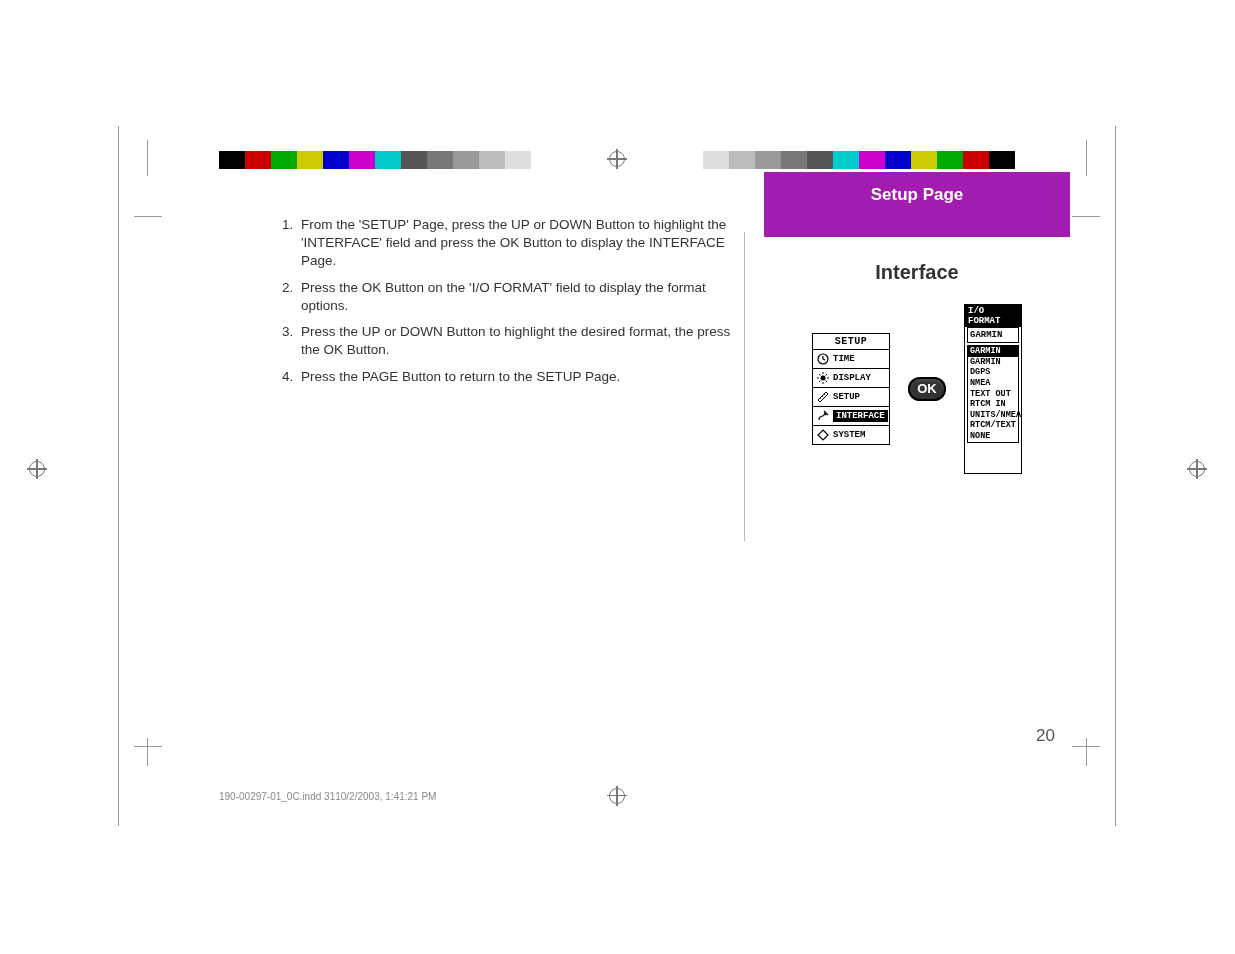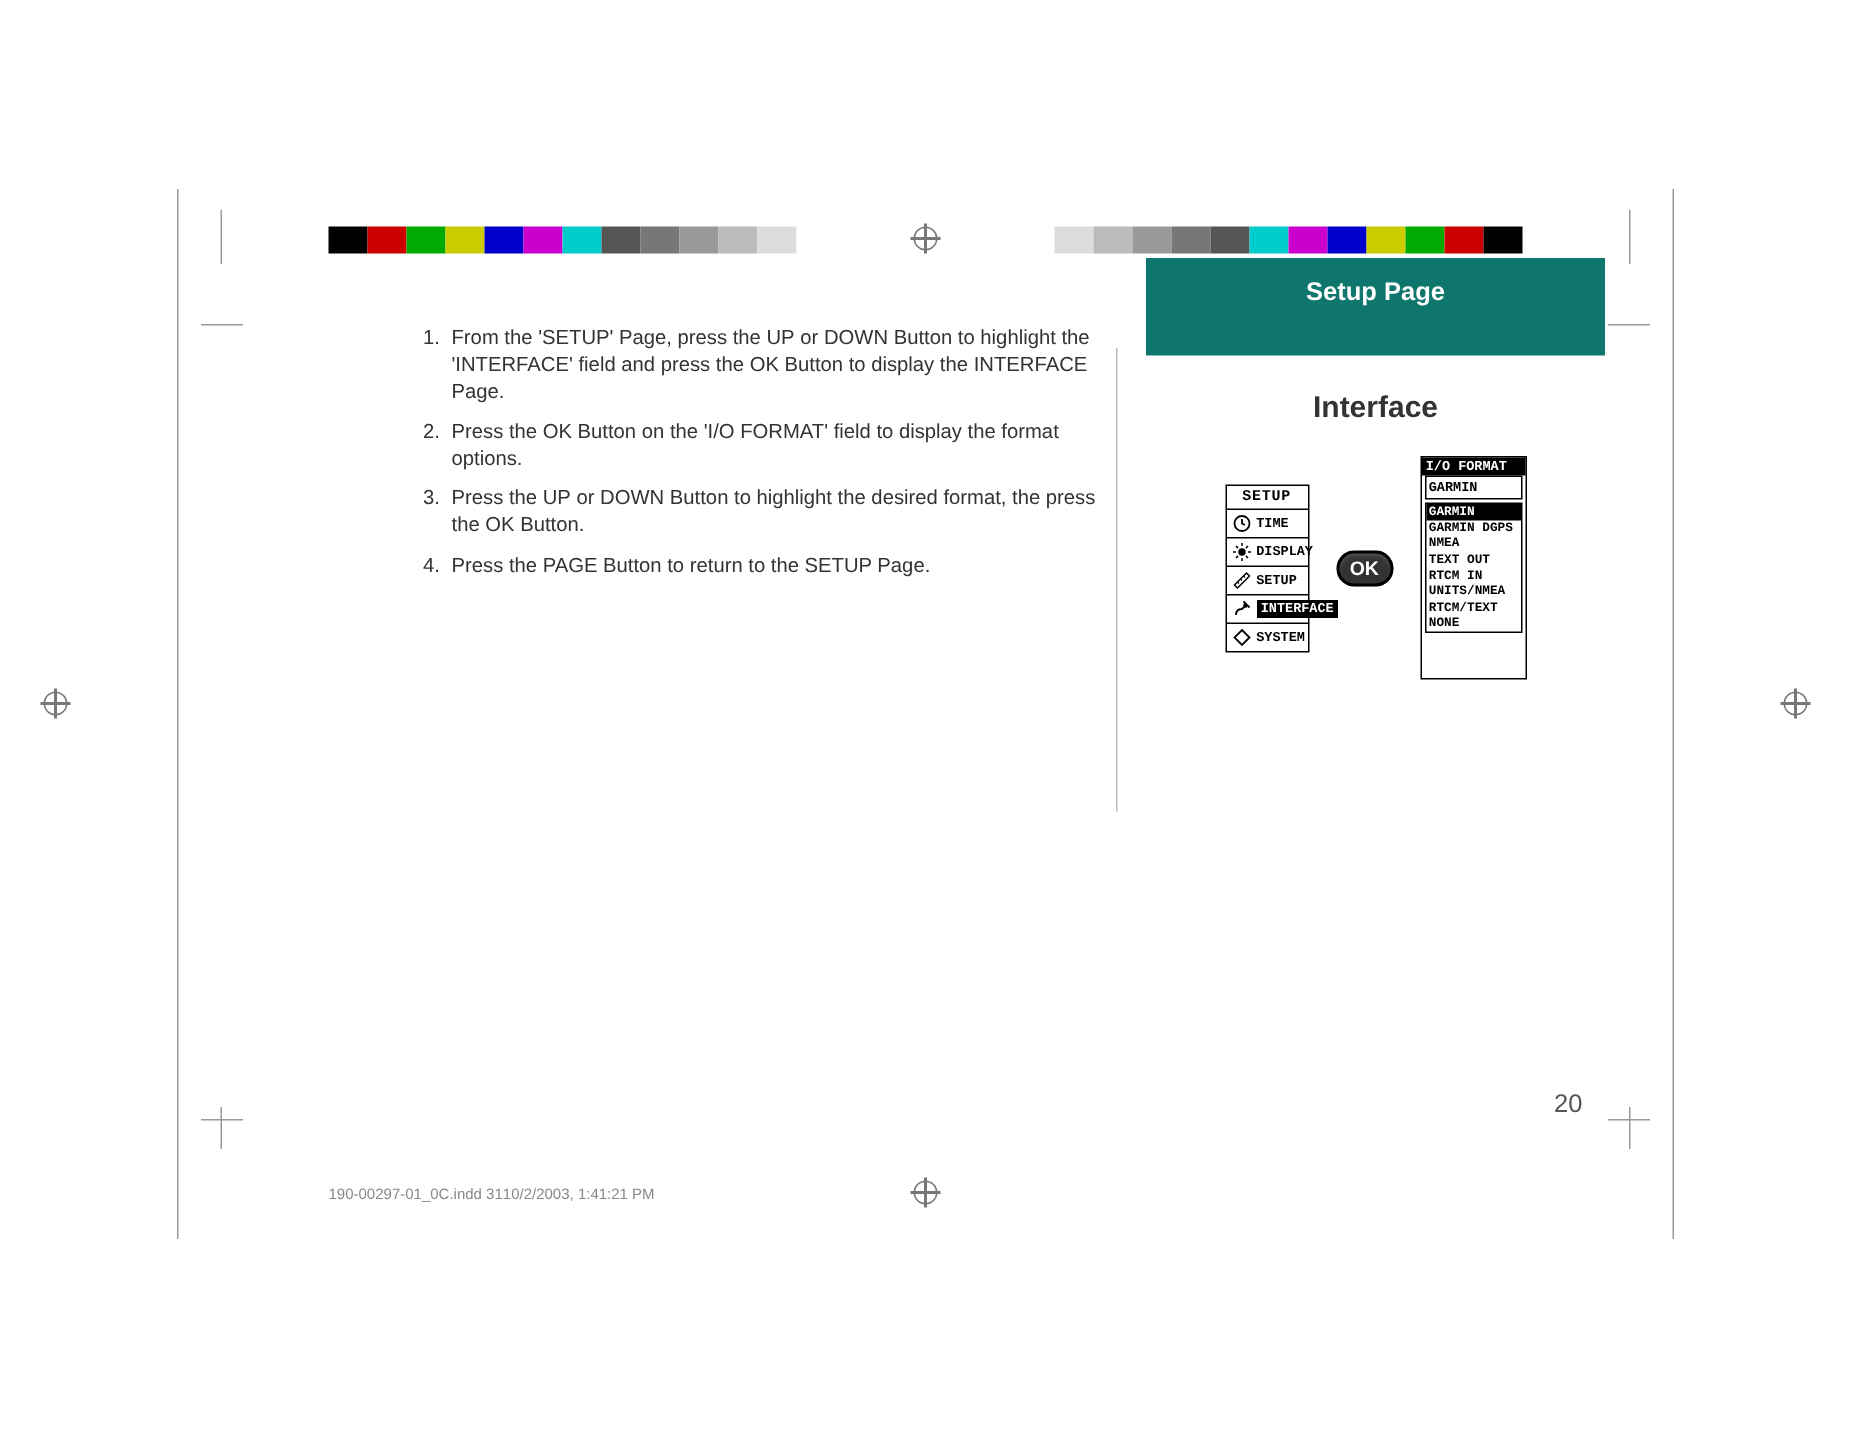--- a/index.html
+++ b/index.html
@@ -76,21 +76,21 @@
     gap: 30px;
   }
   .main-col { width: 460px; font-size: 13.5px; line-height: 1.35; color: #333; }
   .side-col { flex: 1; }
 
   .instr-title { font-weight: bold; margin-bottom: 10px; font-size: 14px; }
   .instr-list { list-style: decimal; margin-left: 23px; }
   .instr-list li { margin-bottom: 8px; padding-left: 4px; font-weight:300; font-family:"Myriad Pro","Segoe UI",Helvetica,Arial,sans-serif; }
 
   .sidebar-header {
-    background: #0f766e;
+    background: #a21caf;
     color: #fff;
     font-size: 17px;
     font-weight: bold;
     text-align: center;
     padding: 13px 0 32px 0;
     margin-top: -44px;
     font-family: "Myriad Pro", "Segoe UI", Helvetica, Arial, sans-serif;
   }
   .section-title {
     font-size: 20px;
@@ -110,21 +110,21 @@
 
   .figures { display: flex; align-items: center; justify-content: center; gap: 18px; }
   .lcd {
     border: 1.5px solid #000;
     background: #fff;
     font-family: "Courier New", monospace;
     font-size: 10px;
     font-weight: bold;
     color: #000;
   }
-  .lcd-setup { width: 56px; padding: 0; }
+  .lcd-setup { width: 78px; padding: 0; }
   .lcd-title { text-align: center; font-size: 10px; padding: 2px 0; letter-spacing:0.5px;}
   .lcd-row {
     display: flex; align-items: center; gap: 4px;
     padding: 3px 4px;
     border-top: 1px solid #000;
     font-size: 9px;
   }
   .lcd-row .ic { width: 12px; height: 12px; display:flex; align-items:center; justify-content:center; }
   .lcd-row.sel span.lbl { background:#000; color:#fff; padding:1px 3px; }
 
@@ -132,21 +132,21 @@
     width: 38px; height: 24px;
     background: #333;
     border-radius: 12px;
     color: #fff;
     display: flex; align-items: center; justify-content: center;
     font-weight: bold;
     font-size: 13px;
     box-shadow: inset 0 0 0 2px #000, inset 0 2px 4px rgba(255,255,255,.3);
   }
 
-  .lcd-format { width: 71px; padding: 0 0 28px 0; position:relative; }
+  .lcd-format { width: 58px; padding: 0 0 28px 0; position:relative; }
   .lcd-format .hinv { background:#000; color:#fff; font-size:9px; padding:1px 3px; display:block;}
   .lcd-format .val-box { border:1.5px solid #000; margin:0 2px; padding:2px 2px; font-size:9px;}
   .lcd-format .opts { border:1.5px solid #000; margin:2px; font-size:8.5px; line-height:1.25; }
   .lcd-format .opts div { padding:0 2px; }
   .lcd-format .opts .sel { background:#000; color:#fff; }
 
   .page-num {
     position:absolute;
     right: 60px;
     bottom: 80px;

